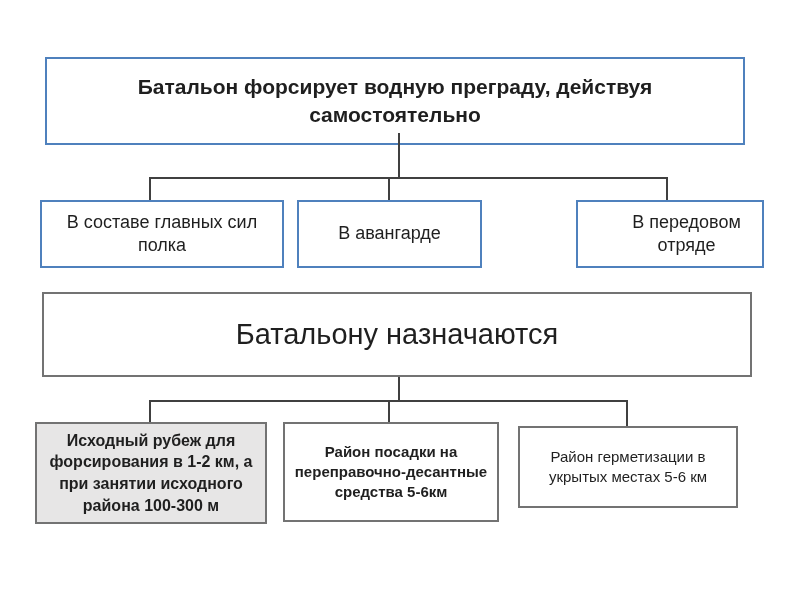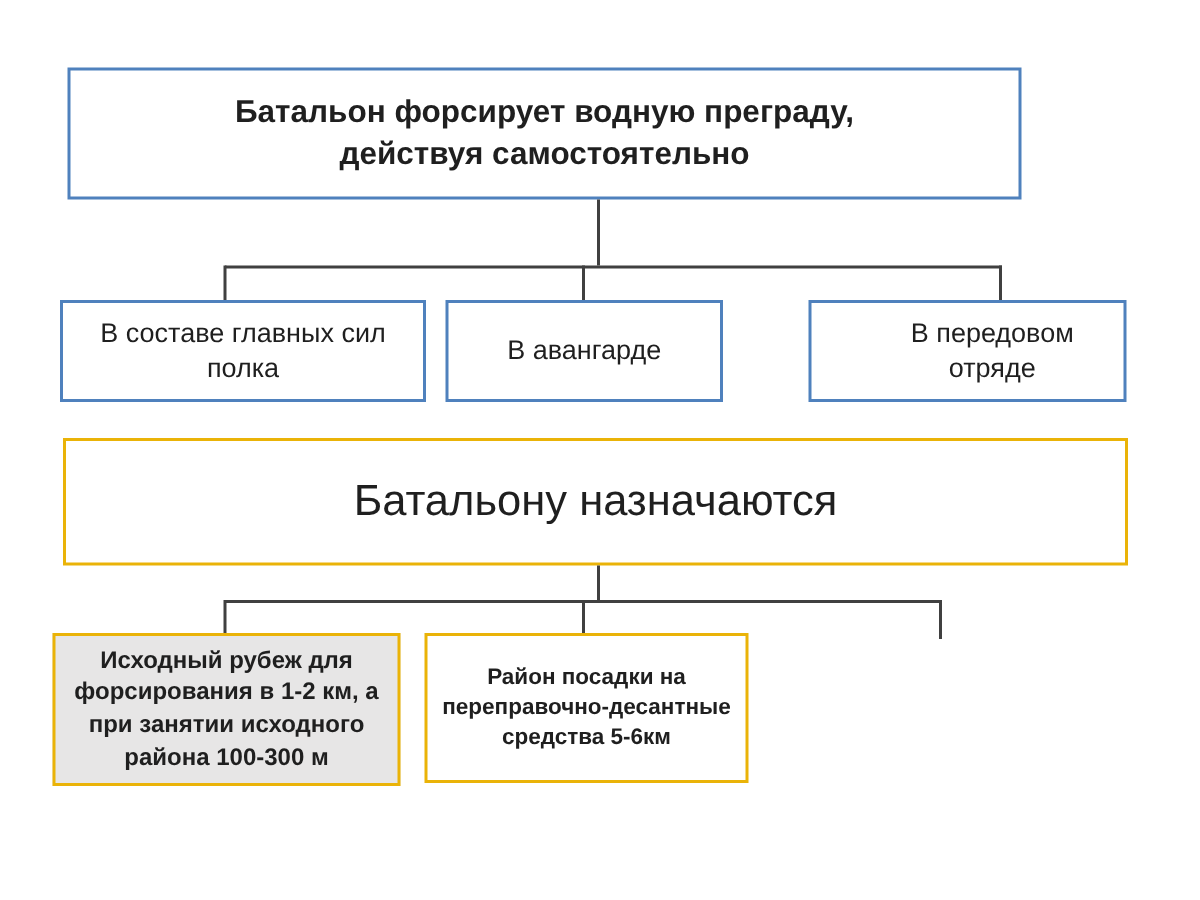--- a/index.html
+++ b/index.html
@@ -19,30 +19,30 @@
   .box {
     position: absolute;
     box-sizing: border-box;
     display: flex;
     align-items: center;
     justify-content: center;
     text-align: center;
     background: #ffffff;
   }
   .blue-border   { border: 2px solid #4f81bd; }
-  .purple-border { border: 2px solid #eab308; }
+  .purple-border { border: 2px solid #737373; }
   .root-box {
-    left: 45px; top: 45px; width: 636px; height: 88px;
+    left: 45px; top: 57px; width: 700px; height: 88px;
     font-size: 21px; font-weight: bold; line-height: 1.35;
     padding: 0 60px;
   }
   .l1-box { top: 200px; height: 68px; font-size: 18px; line-height: 1.3; padding: 0 10px; }
   .l1-0 { left: 40px;  width: 244px; }
   .l1-1 { left: 297px; width: 185px; }
-  .l1-2 { left: 539px; width: 212px; padding-left: 43px; }
+  .l1-2 { left: 576px; width: 188px; padding-left: 43px; }
   .mid-box {
     left: 42px; top: 292px; width: 710px; height: 85px;
     font-size: 29px; line-height: 1.2;
   }
   .l2-box { font-size: 15px; line-height: 1.35; padding: 4px 8px; }
   .l2-0 {
     left: 35px; top: 422px; width: 232px; height: 102px;
     background: #e7e6e6; font-size: 16px; font-weight: bold;
   }
   .l2-1 { left: 283px; top: 422px; width: 216px; height: 100px; font-weight: bold; }
@@ -88,14 +88,17 @@
   <div class="line v" style="left:149px; top:400px; height:22px;"></div>
   <div class="line v" style="left:388px; top:400px; height:22px;"></div>
   <div class="line v" style="left:626px; top:400px; height:26px;"></div>
 
   <div class="box purple-border l2-box l2-0">
     <span>Исходный рубеж для форсирования в 1-2 км, а при занятии исходного района 100-300 м</span>
   </div>
   <div class="box purple-border l2-box l2-1">
     <span>Район посадки на переправочно-десантные средства 5-6км</span>
   </div>
+  <div class="box purple-border l2-box l2-2">
+    <span>Район герметизации в укрытых местах 5-6 км</span>
+  </div>
 
 </div>
 
 </body></html>

